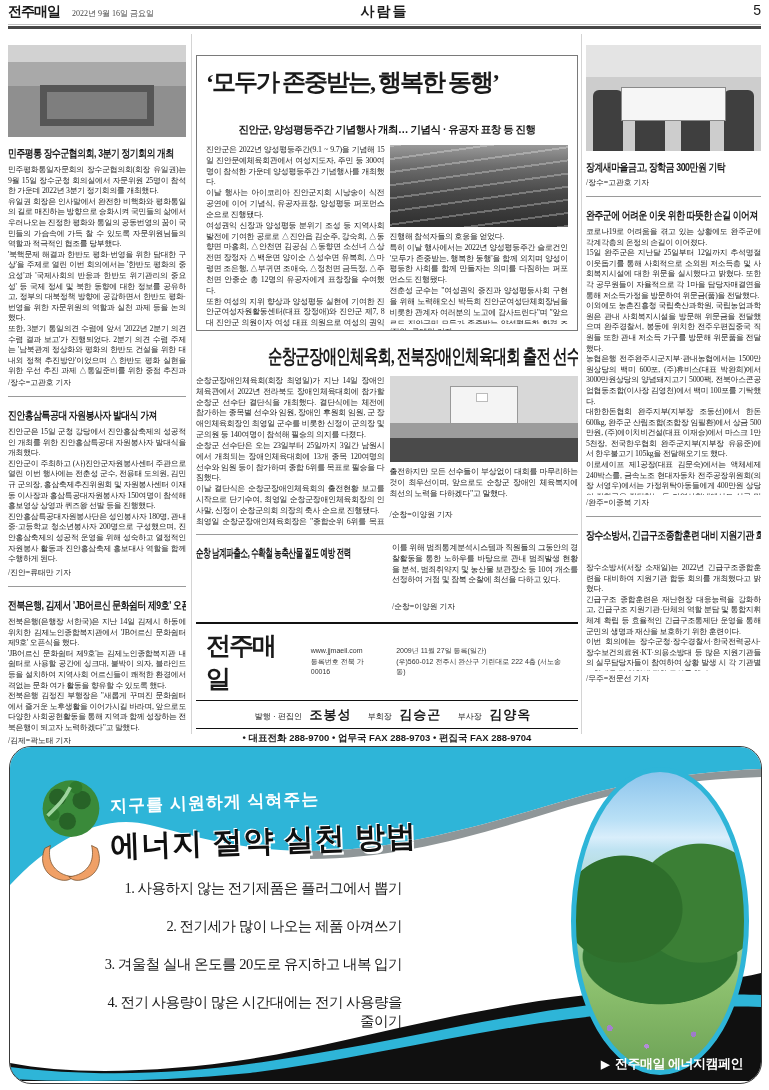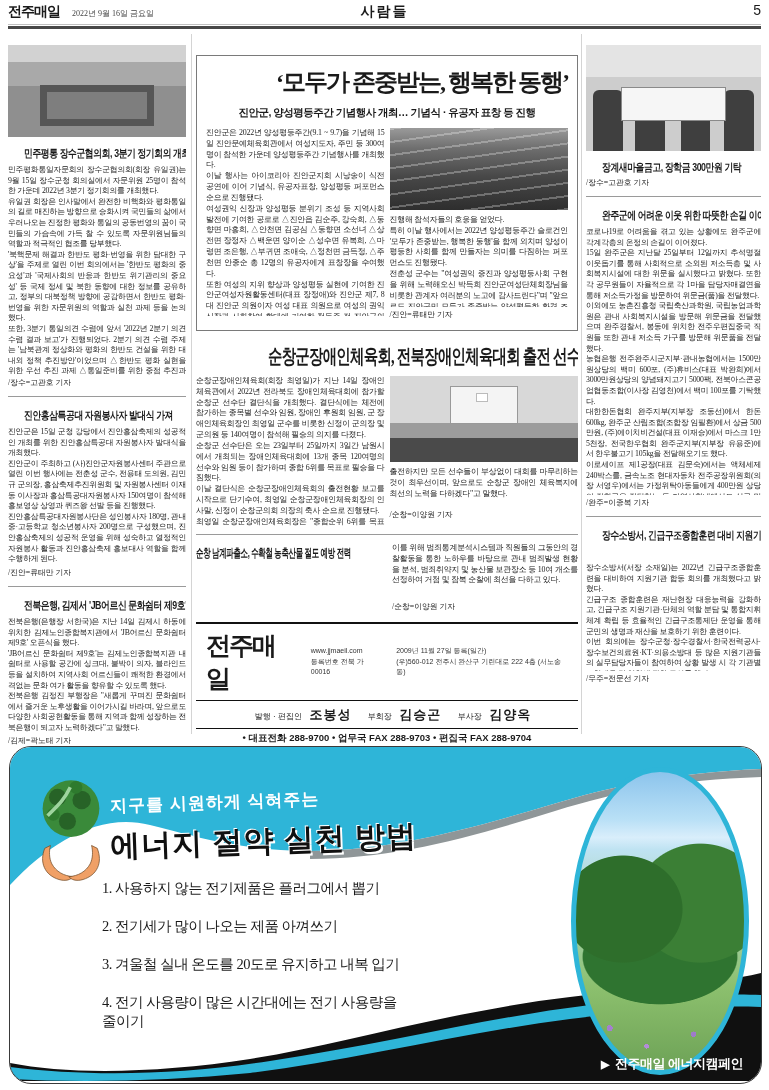--- a/index.html
+++ b/index.html
@@ -15,42 +15,42 @@
   .hpage{position:absolute;right:0;top:0;font-size:14px;font-family:"Liberation Sans",sans-serif;}
   #hdr-rule{position:absolute;left:8px;right:8px;top:24px;height:5px;
             background:linear-gradient(180deg,#c0c0c0 0 1px,#fff 1px 2px,#474747 2px 5px);}
   
   .vsep{position:absolute;top:34px;height:700px;width:1px;background:#d4d4d4;}
   #colL{position:absolute;left:8px;top:32px;width:178px;}
   #colC{position:absolute;left:196px;top:32px;width:382px;}
   #colR{position:absolute;left:586px;top:32px;width:175px;}
   .hr{border:none;border-top:1px solid #9a9a9a;margin:8px 0;}
   
-  .sqz{overflow:hidden;margin-left:16px;}
+  .sqz{overflow:hidden;}
   .sqz>span{display:inline-block;white-space:nowrap;font-family:"Liberation Sans",sans-serif;
             font-weight:900;font-size:11px;letter-spacing:-0.5px;transform:scaleX(.8);transform-origin:left center;}
   .body{font-size:7.8px;line-height:1.36;overflow:hidden;letter-spacing:-0.2px;}
   .rep{font-size:7.8px;text-align:left;margin-top:2px;}
   
   .photo{position:relative;overflow:hidden;background:#bdbdbd;}
   .ph-meeting{background:linear-gradient(180deg,#d2d2d2 0 18%,#a9a9a9 18% 45%,#8f8f8f 45% 100%);}
   .ph-meeting .table{position:absolute;left:18%;right:18%;top:44%;bottom:12%;border:7px solid #565656;background:#7e7e7e;}
   .ph-banquet{background:
       repeating-linear-gradient(172deg,rgba(255,255,255,.28) 0 2px,rgba(0,0,0,0) 2px 13px),
       linear-gradient(180deg,#9a9a9a 0%,#6e6e6e 25%,#474747 60%,#2e2e2e 100%);}
   .ph-hall{background:linear-gradient(180deg,#d8d8d8 0 55%,#9c9c9c 55% 72%,#4a4a4a 72% 100%);}
   .ph-hall .screen{position:absolute;left:32%;right:32%;top:12%;height:42%;background:#f4f4f4;border:1px solid #999;}
   .ph-hall .flag{position:absolute;left:46%;top:20%;width:10px;height:7px;background:#fff;border:1px solid #bbb;}
   .ph-donate{background:linear-gradient(180deg,#e4e4e4 0 30%,#cdcdcd 30% 100%);}
   .ph-donate .fig{position:absolute;bottom:0;width:17%;height:58%;background:#3f3f3f;border-radius:6px 6px 0 0;}
   .ph-donate .board{position:absolute;left:20%;right:20%;top:40%;height:30%;background:#f6f6f6;border:1px solid #8a8a8a;}
   
   #featureBox{margin-top:23px;border:1px solid #7a7a7a;padding:8px 9px;height:258px;overflow:hidden;}
-  .feat-hl{text-align:right;font-weight:bold;font-size:24px;letter-spacing:-2px;margin-top:2px;}
-  .feat-sub{text-align:center;font-family:"Liberation Sans",sans-serif;font-weight:bold;font-size:10.5px;margin-top:8px;letter-spacing:-0.5px;}
+  .feat-hl{text-align:left;font-weight:bold;font-size:24px;letter-spacing:-2px;margin-top:2px;}
+  .feat-sub{text-align:center;font-family:"Liberation Sans",sans-serif;font-weight:bold;font-size:10.5px;margin-top:25px;letter-spacing:-0.5px;}
   .cols{display:flex;gap:5px;margin-top:8px;}
   .cols .c{width:50%;}
   .cbody{font-size:7.9px;line-height:1.37;overflow:hidden;letter-spacing:-0.2px;}
   .sports-hl{margin-top:12px;text-align:center;overflow:hidden;}
   .sports-hl>span{display:inline-block;white-space:nowrap;font-weight:900;font-size:20px;letter-spacing:-1px;transform:scaleX(.72);transform-origin:center;}
   .pol-hl{overflow:hidden;margin-bottom:4px;}
   .pol-hl>span{display:inline-block;white-space:nowrap;font-family:"Liberation Sans",sans-serif;font-weight:900;font-size:12px;letter-spacing:-0.5px;transform:scaleX(.62);transform-origin:left center;}
   
   #mh{margin-top:10px;border-top:2px solid #111;border-bottom:2px solid #111;font-family:"Liberation Sans",sans-serif;}
   #mh .r1{display:flex;align-items:center;gap:14px;padding:5px 10px;}
@@ -67,21 +67,21 @@
   #ad{position:absolute;left:9px;top:746px;width:751px;height:336px;border:1px solid #3a3a3a;
       border-radius:22px;overflow:hidden;background:#fff;}
   #adsvg{position:absolute;inset:0;z-index:0;}
   #globe{position:absolute;left:22px;top:22px;width:78px;height:126px;z-index:3;}
   .ad-tag{position:absolute;left:100px;top:44px;z-index:3;color:#fff;font-family:"Liberation Sans",sans-serif;
           font-weight:900;font-size:17px;letter-spacing:1px;transform:rotate(-2deg);}
   .ad-title{position:absolute;left:100px;top:74px;z-index:3;color:#101010;font-family:"Liberation Sans",sans-serif;
             font-weight:900;font-size:30px;letter-spacing:1px;transform:rotate(-2deg);
             text-shadow:2px 2px 0 #ffffff,-1px -1px 0 #ffffff;}
   .ad-list{position:absolute;left:92px;top:132px;z-index:3;width:300px;}
-  .ad-item{font-size:14.5px;color:#1a1a1a;margin-bottom:19px;letter-spacing:-0.5px;}
+  .ad-item{font-size:14.5px;color:#1a1a1a;margin-bottom:19px;letter-spacing:-0.5px;text-align:right;}
   #oval{position:absolute;right:12px;top:20px;width:168px;height:298px;z-index:2;border-radius:50%;
         border:5px solid #2eb5d8;
         background:
           radial-gradient(10px 10px at 20% 86%,#a57fd0 30%,rgba(0,0,0,0) 31%),
           radial-gradient(8px 8px at 42% 92%,#b48cd8 30%,rgba(0,0,0,0) 31%),
           radial-gradient(9px 9px at 70% 88%,#9f7bcb 30%,rgba(0,0,0,0) 31%),
           radial-gradient(100px 90px at 28% 46%,#2e6e2b 59%,rgba(0,0,0,0) 60%),
           radial-gradient(110px 100px at 74% 44%,#3b7f35 59%,rgba(0,0,0,0) 60%),
           radial-gradient(130px 80px at 50% 62%,#2f7430 59%,rgba(0,0,0,0) 60%),
           linear-gradient(180deg,#8cc4ec 0%,#b9e0f6 16%,#d9eefb 22%,#bfe3f2 26%,#8cc06e 72%,#7fb363 84%,#6da257 100%);}

